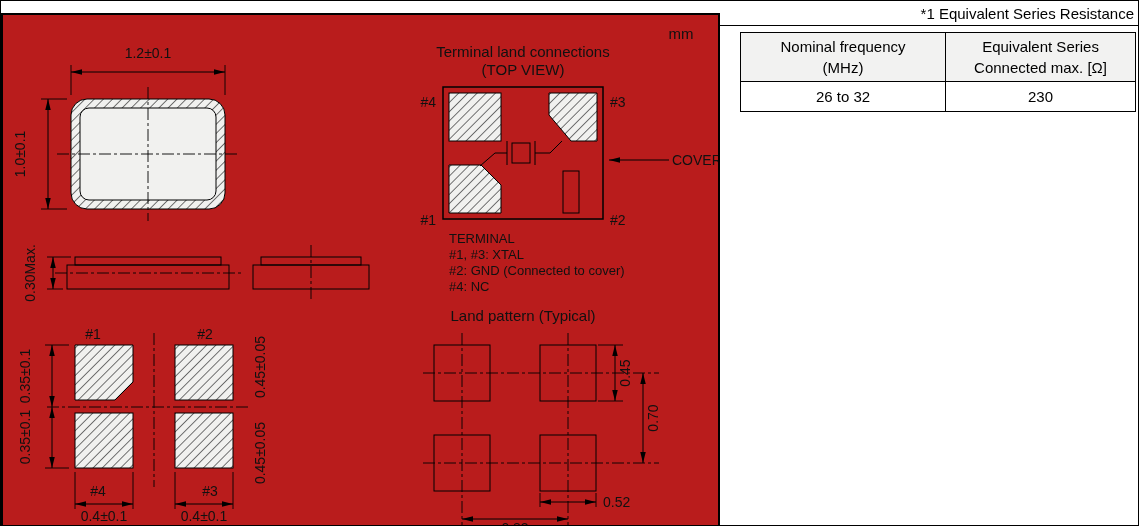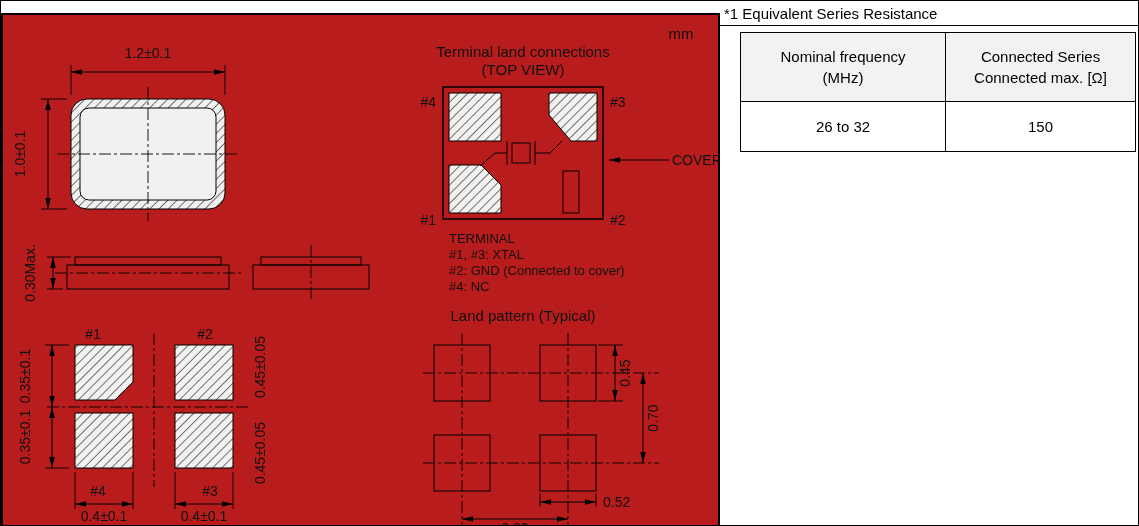--- a/index.html
+++ b/index.html
@@ -1,22 +1,22 @@
 <!DOCTYPE html>
 <html><head>
 <meta charset="utf-8">
 <style>
   html,body{margin:0;padding:0;background:#fff;font-family:"Liberation Sans",sans-serif;color:#000;}
   .stage{position:relative;width:1139px;height:526px;border:1px solid #000;box-sizing:border-box;background:#fff;overflow:hidden;}
   .panel{position:absolute;left:0;top:12px;width:719px;height:524px;border:2px solid #000;box-sizing:border-box;background:#b91c1c;}
   .panel svg{display:block;}
   .right{position:absolute;left:719px;top:0;width:418px;height:524px;background:#fff;}
-  .esr-title{font-size:15px;padding:4px 4px 3px 4px;border-bottom:1px solid #000;}
+  .esr-title{font-size:15px;padding:4px 4px 3px 4px;border-bottom:1px solid #000;text-align:right;}
   table.esr{border-collapse:collapse;margin:6px 0 0 20px;width:396px;font-size:15px;table-layout:fixed;}
-  table.esr th,table.esr td{border:1px solid #000;text-align:center;padding:12px 4px;}
+  table.esr th,table.esr td{border:1px solid #000;text-align:center;padding:2px 4px;}
   table.esr th{background:#f2f2f1;font-weight:normal;line-height:1.4;height:44px;}
   table.esr td{background:#fff;height:25px;text-align:center;}
   .c1{width:52%;} .c2{width:48%;}
   
   svg text{font-family:"Liberation Sans",sans-serif;fill:#111;font-size:14px;}
   .ttl{font-size:15px;}
   .sm{font-size:13px;}
   .ln{stroke:#000;fill:none;stroke-width:1;}
   .thk{stroke:#000;fill:none;stroke-width:1.5;}
   .cl{stroke:#000;fill:none;stroke-width:0.9;stroke-dasharray:12 3 3 3;}
@@ -171,27 +171,27 @@
   <div class="right">
     <div class="esr-title">*1 Equivalent Series Resistance</div>
     <table class="esr">
       <thead>
         <tr>
           <th class="c1">
             <span>Nominal frequency</span><br>
             <span>(MHz)</span>
           </th>
           <th class="c2">
-            <span>Connected Series</span><br>
+            <span>Equivalent Series</span><br>
             <span>Connected max. [Ω]</span>
           </th>
         </tr>
       </thead>
       <tbody>
         <tr>
           <td>26 to 32</td>
-          <td>150</td>
+          <td>230</td>
         </tr>
       </tbody>
     </table>
   </div>
 
 </div>
 
 </body></html>

